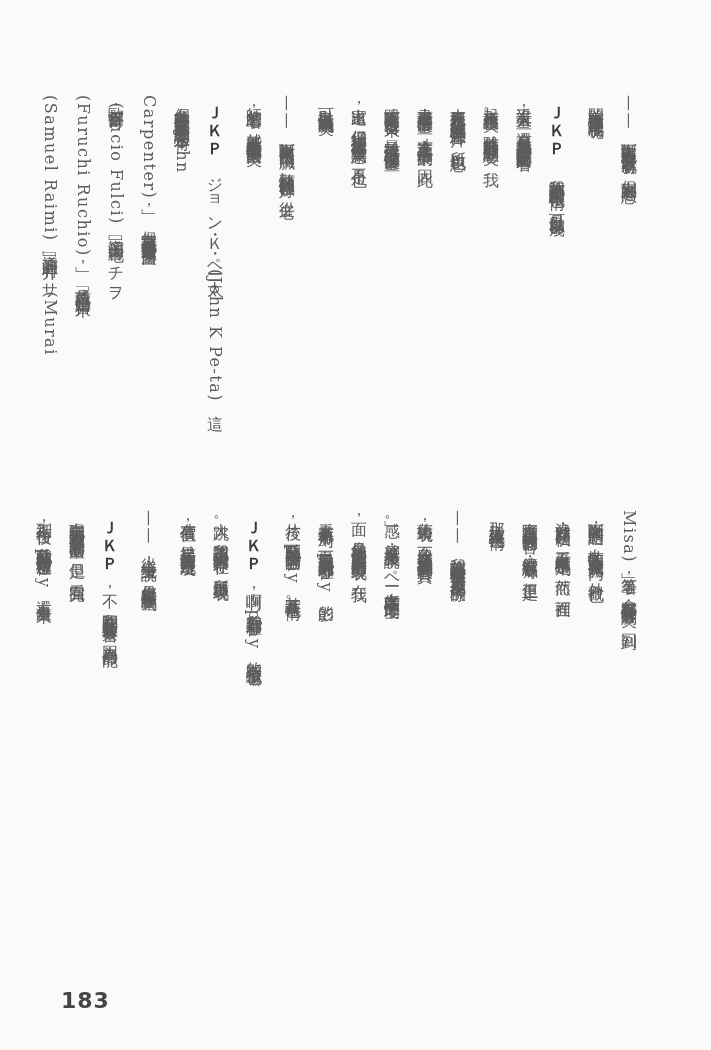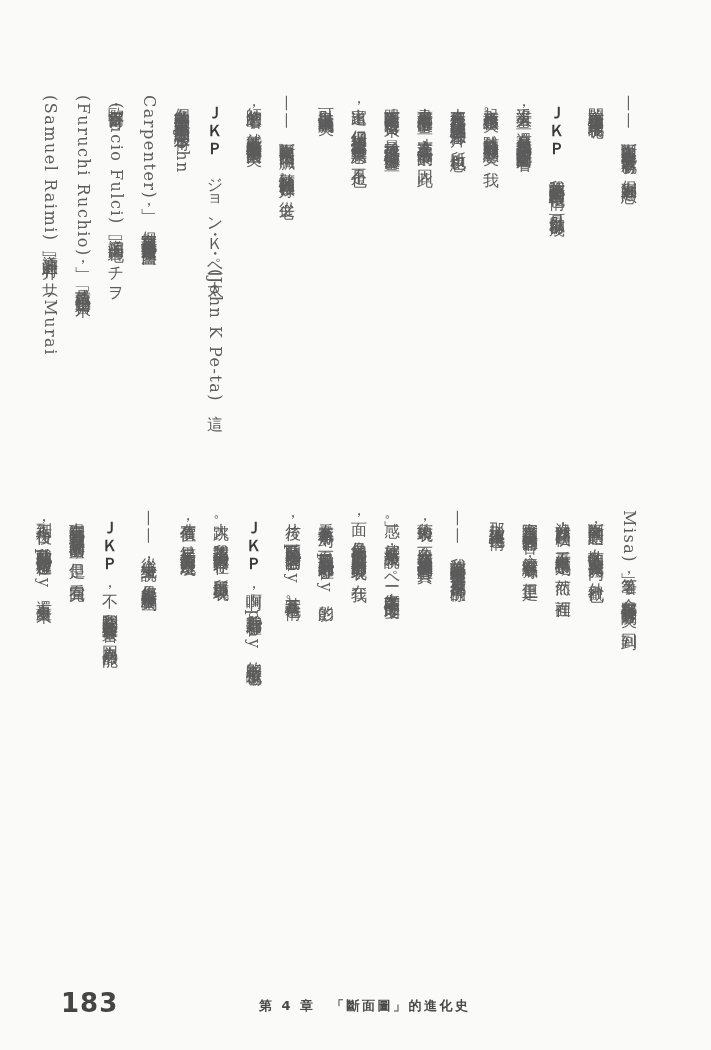--- a/index.html
+++ b/index.html
@@ -38,21 +38,21 @@
     color: #3a3a3a;
     letter-spacing: 2px;
   }
   
   #page-number {
     position: absolute;
     left: 61px;
     top: 988px;
     font-family: "DejaVu Sans", sans-serif;
     font-weight: 700;
-    font-size: 26px;
+    font-size: 22px;
     letter-spacing: 1px;
     color: #454545;
   }
   #chapter-footer {
     position: absolute;
     left: 259px;
     top: 997px;
     font-family: "DejaVu Sans", sans-serif;
     font-weight: 700;
     font-size: 13px;
@@ -102,15 +102,14 @@
       <div class="col">大跳。我認為正因為現實中不存在，所以那種表現</div>
       <div class="col">才有價值，結果居然真的有人這麼玩！</div>
       <div class="col para-start">——從心境上來說，您是覺得有點失望嗎？</div>
       <div class="col para-start"><span class="speaker">ＪＫＰ</span>　不，我剛開始其實非常興奮，因為居然能</div>
       <div class="col">在現實中看到我一直想拜見的畫面。但是，看完回</div>
       <div class="col">到工作台後，我突然開始懷疑這種play還有畫出來</div>
     </div>
 
   <div id="page-number">183</div>
 
-  <div id="chapter-footer">第 4 章　「斷面圖」的進化史</div>
 
 </div>
 
 </body></html>

